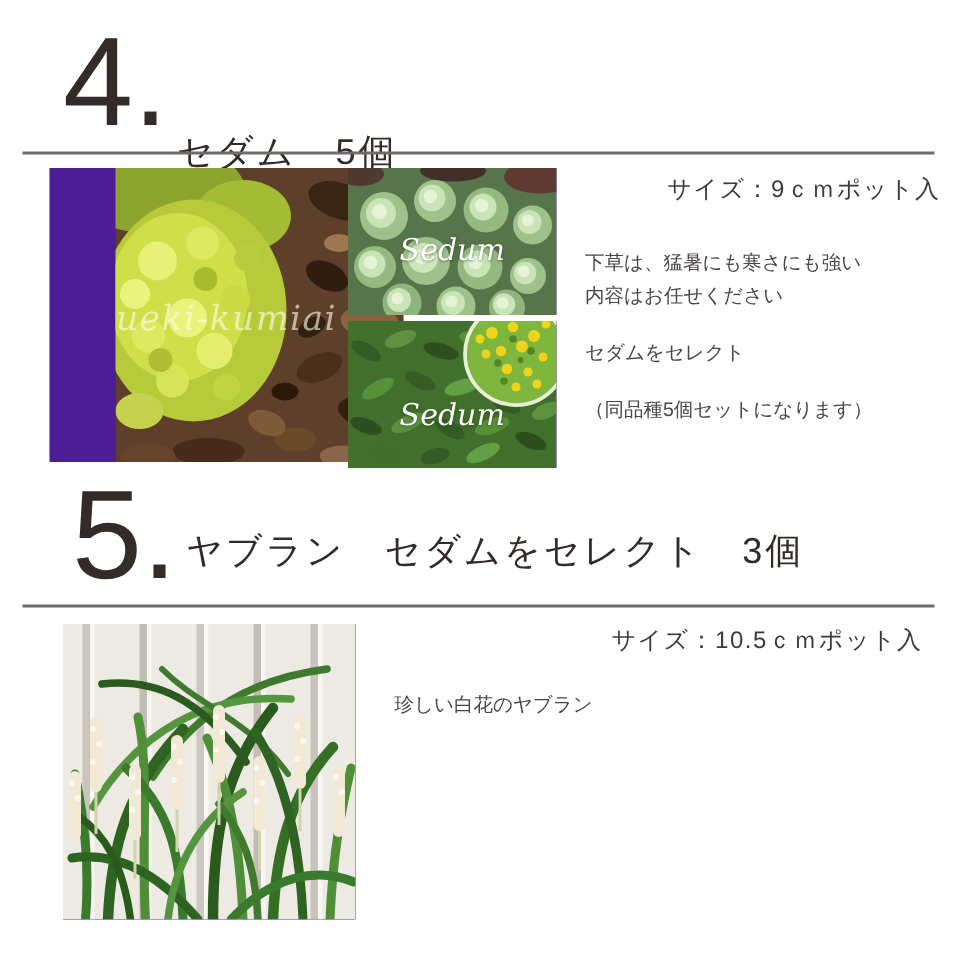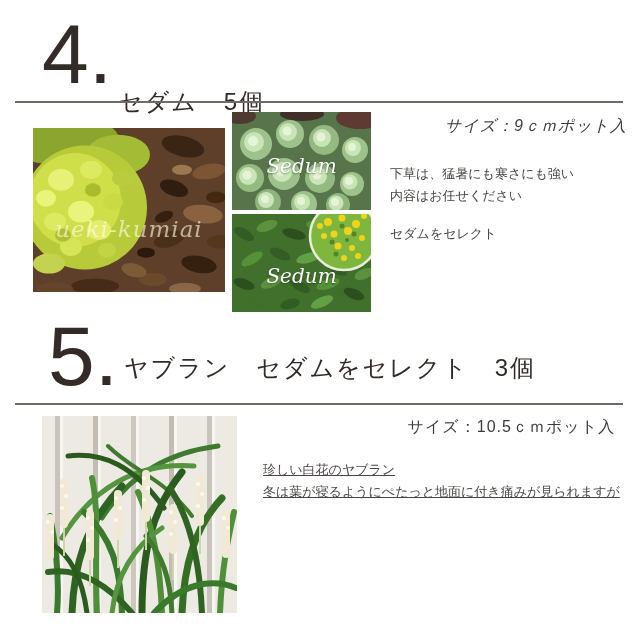--- a/index.html
+++ b/index.html
@@ -41,21 +41,21 @@
 </head>
 <body>
 
 <div class="canvas">
 
   <section>
     <span class="num" style="left:42px;top:12px;">4.</span>
     <span class="title" style="left:118px;top:52px;margin-top:36px;">セダム　5個</span>
     <div class="divider" style="top:101px;"></div>
 
-    <div class="photo" style="left:33px;top:128px;width:192px;height:164px;">
+    <div class="photo" style="left:33px;top:112px;width:192px;height:196px;padding-left:44px;">
       <svg viewBox="0 0 192 196" preserveAspectRatio="none">
         <rect width="192" height="196" fill="#5d3f2a"></rect>
         <g>
           <ellipse cx="150" cy="22" rx="22" ry="12" fill="#3a2414" transform="rotate(18 150 22)"></ellipse>
           <ellipse cx="176" cy="52" rx="17" ry="9" fill="#7b5534" transform="rotate(-14 176 52)"></ellipse>
           <ellipse cx="141" cy="72" rx="15" ry="9" fill="#2f1d0f" transform="rotate(26 141 72)"></ellipse>
           <ellipse cx="170" cy="103" rx="20" ry="11" fill="#8a6240" transform="rotate(8 170 103)"></ellipse>
           <ellipse cx="136" cy="133" rx="16" ry="9" fill="#4a3019" transform="rotate(-22 136 133)"></ellipse>
           <ellipse cx="166" cy="163" rx="18" ry="10" fill="#35200f" transform="rotate(14 166 163)"></ellipse>
           <ellipse cx="120" cy="181" rx="14" ry="8" fill="#6b4a2c"></ellipse>
@@ -179,26 +179,27 @@
           <circle cx="110" cy="12" r="2.5"></circle>
             <circle cx="122" cy="20" r="2.5"></circle>
           <circle cx="100" cy="28" r="2.5"></circle>
             <circle cx="115" cy="26" r="2"></circle>
             <circle cx="104" cy="40" r="2.5"></circle>
         </g>
       </svg>
       <span class="script-label low">Sedum</span>
     </div>
 
-    <span class="size-label" style="left:380px;top:116px;width:247px;font-style:italic;">サイズ：9ｃｍポット入</span>
-
-    <div class="desc" style="left:390px;top:164px;font-family:Liberation Mono, monospace;">
+    <span class="size-label" style="left:380px;top:116px;width:247px;">サイズ：9ｃｍポット入</span>
+
+    <div class="desc" style="left:390px;top:164px;">
       <p class="tight">下草は、猛暑にも寒さにも強い</p>
       <p>内容はお任せください</p>
       <p>セダムをセレクト</p>
+      <p>（同品種5個セットになります）</p>
     </div>
   </section>
 
   <section>
     <span class="num" style="left:48px;top:314px;">5.</span>
     <span class="title" style="left:124px;top:354px;">ヤブラン　セダムをセレクト　3個</span>
     <div class="divider" style="top:403px;"></div>
 
     <div class="photo" style="left:42px;top:416px;width:195px;height:197px;">
       <svg viewBox="0 0 195 197" preserveAspectRatio="none">
@@ -275,19 +276,18 @@
           <circle cx="182" cy="102" r="2"></circle>
             <circle cx="186" cy="112" r="2"></circle>
           <circle cx="6" cy="106" r="2"></circle>
             <circle cx="10" cy="116" r="2"></circle>
         </g>
       </svg>
     </div>
 
     <span class="size-label" style="left:380px;top:417px;width:235px;">サイズ：10.5ｃｍポット入</span>
 
-    <div class="desc wide" style="left:263px;top:459px;text-decoration:underline;">
+    <div class="desc wide" style="left:263px;top:459px;">
       <p class="tight">珍しい白花のヤブラン</p>
-      <p class="tight">冬は葉が寝るようにぺたっと地面に付き痛みが見られますが</p>
     </div>
   </section>
 
 </div>
 
 </body></html>

